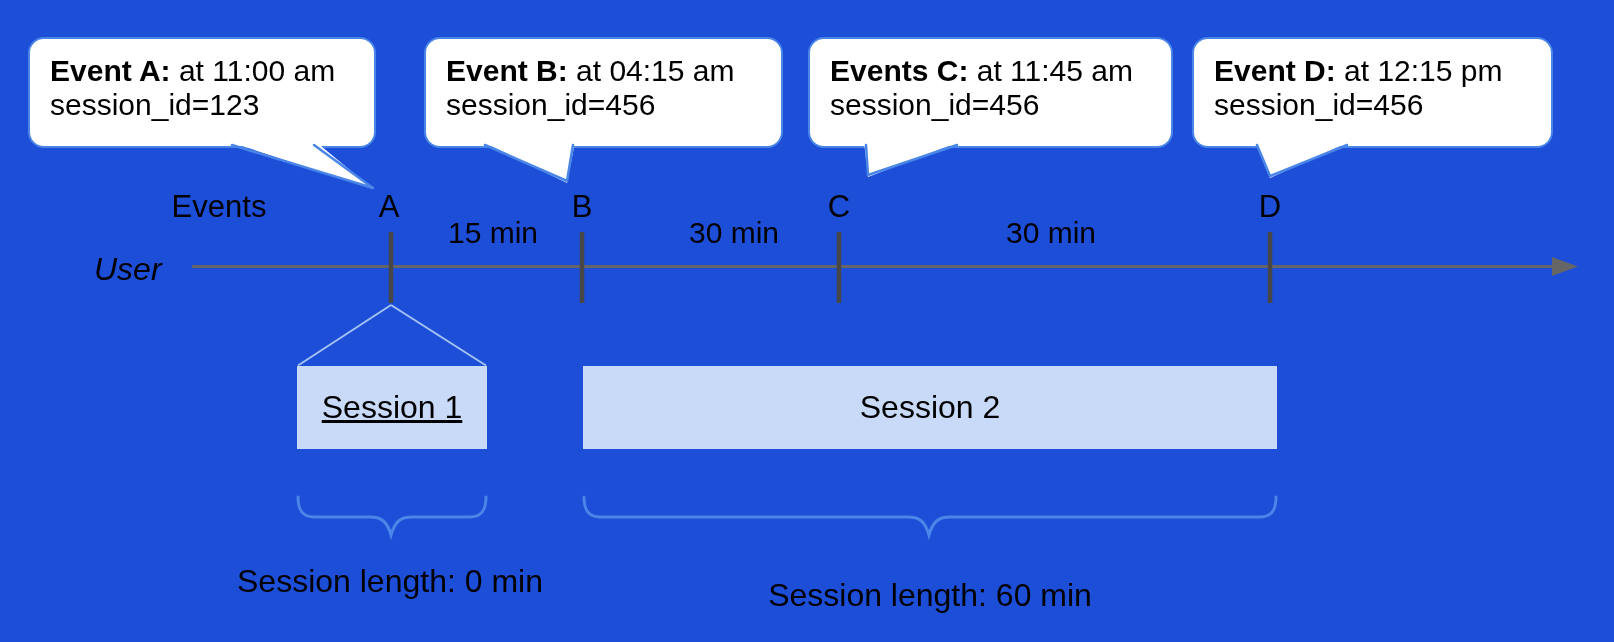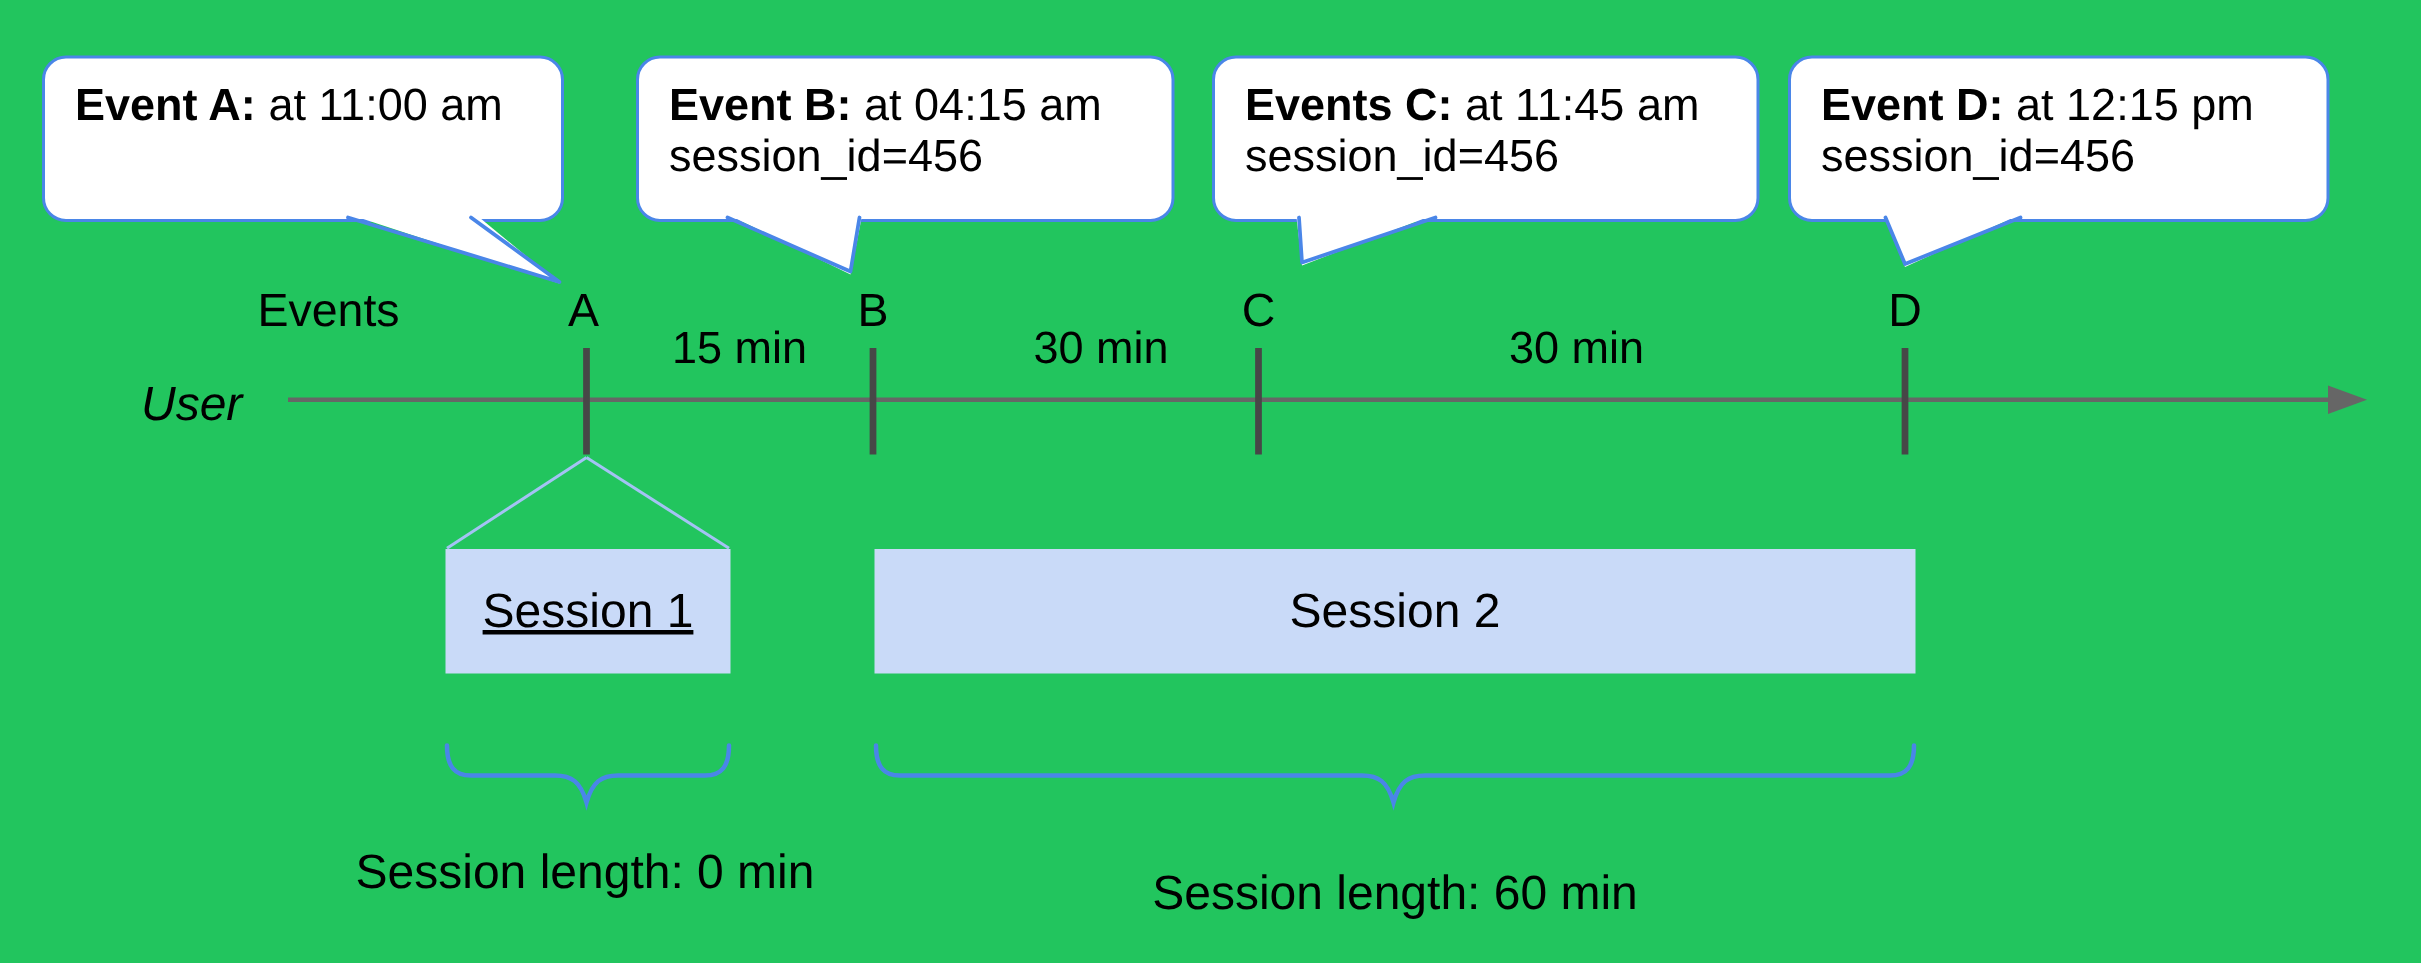--- a/index.html
+++ b/index.html
@@ -1,19 +1,19 @@
 <!DOCTYPE html>
 <html style="--accent: #4a86e8; --accent-light: #a4c2f4; --session-fill: #c9daf8; --timeline: #666666; --tick: #474747; --text: #000000;"><head>
 <meta charset="utf-8">
 <style>
   html,body{margin:0;padding:0;background:#ffffff;}
   .canvas{
     position:relative;
     width:1614px;height:642px;
-    background:#22c55e;
+    background:#1d4ed8;
     font-family:"Liberation Sans","DejaVu Sans",sans-serif;
     color:var(--text,#000);
     overflow:hidden;
   }
 
   
   .callout{
     position:absolute;
     height:111px;
     box-sizing:border-box;
@@ -50,20 +50,21 @@
   .funnel{stroke:var(--accent-light,#a4c2f4);stroke-width:2;}
   .brace{fill:none;stroke:var(--accent,#4a86e8);stroke-width:3;stroke-linecap:round;}
 </style>
 </head>
 <body>
 
 <div class="canvas">
 
   <div class="callout" style="left:28px;top:37px;width:348px;">
     <div><b>Event A:</b> <span>at 11:00 am</span></div>
+    <div>session_id=123</div>
   </div>
   <div class="callout" style="left:424px;top:37px;width:359px;">
     <div><b>Event B:</b> <span>at 04:15 am</span></div>
     <div>session_id=456</div>
   </div>
   <div class="callout" style="left:808px;top:37px;width:365px;">
     <div><b>Events C:</b> <span>at 11:45 am</span></div>
     <div>session_id=456</div>
   </div>
   <div class="callout" style="left:1192px;top:37px;width:361px;">

